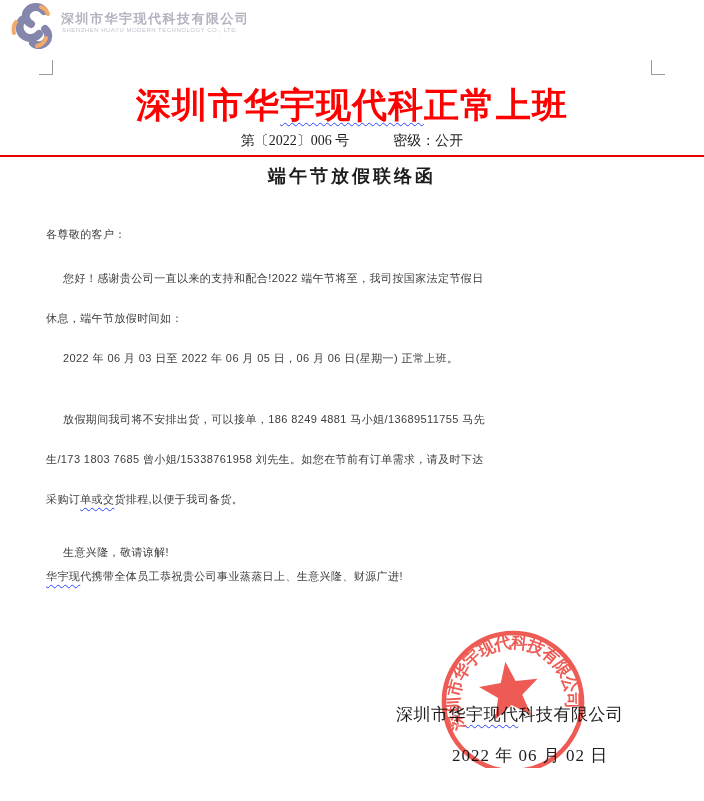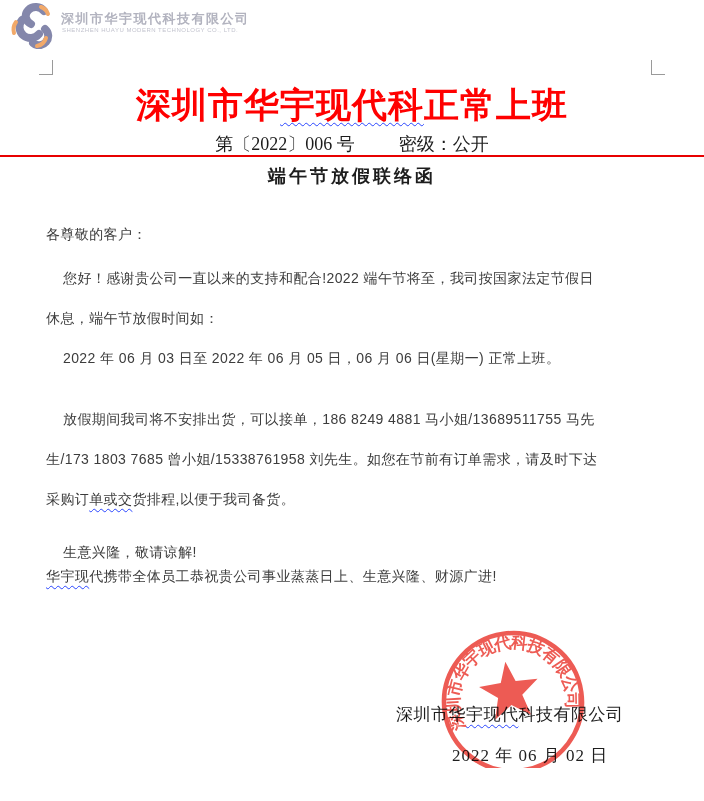--- a/index.html
+++ b/index.html
@@ -31,36 +31,36 @@
   .mast-title {
     position: absolute; left: 0; top: 82px; width: 704px;
     text-align: center; color: #ff0000;
     font-family: "Liberation Serif", "DejaVu Serif", serif;
     font-size: 35px; font-weight: bold; letter-spacing: 1px;
   }
   .meta-row {
     position: absolute; left: 0; top: 132px; width: 704px;
     display: flex; justify-content: center; gap: 44px;
     font-family: "Liberation Serif", "DejaVu Serif", serif;
-    font-size: 18px; color: #1c1c1c;
+    font-size: 14px; color: #1c1c1c;
   }
   .red-rule {
     position: absolute; left: 0; top: 155px; width: 704px; height: 2px;
     background: #e80000;
   }
   .doc-title {
     position: absolute; left: 0; top: 164px; width: 704px;
     text-align: center;
     font-family: "Liberation Serif", "DejaVu Serif", serif;
     font-size: 18px; font-weight: 700; letter-spacing: 3px; color: #1d1d1d;
   }
   
   .doc-body p {
     position: absolute; left: 46px; width: 618px;
-    font-size: 14px; line-height: 40px; color: #3c3c3c;
+    font-size: 11px; line-height: 40px; color: #3c3c3c;
     letter-spacing: 0.4px; white-space: pre-line;
   }
   .salutation { top: 214px; }
   .p1 { top: 258px; text-indent: 17px; }
   .p2 { top: 338px; text-indent: 17px; }
   .p3 { top: 399px; text-indent: 17px; }
   .p4 { top: 532px; text-indent: 17px; }
   .p5 { top: 556px; }
   
   .wavy {

